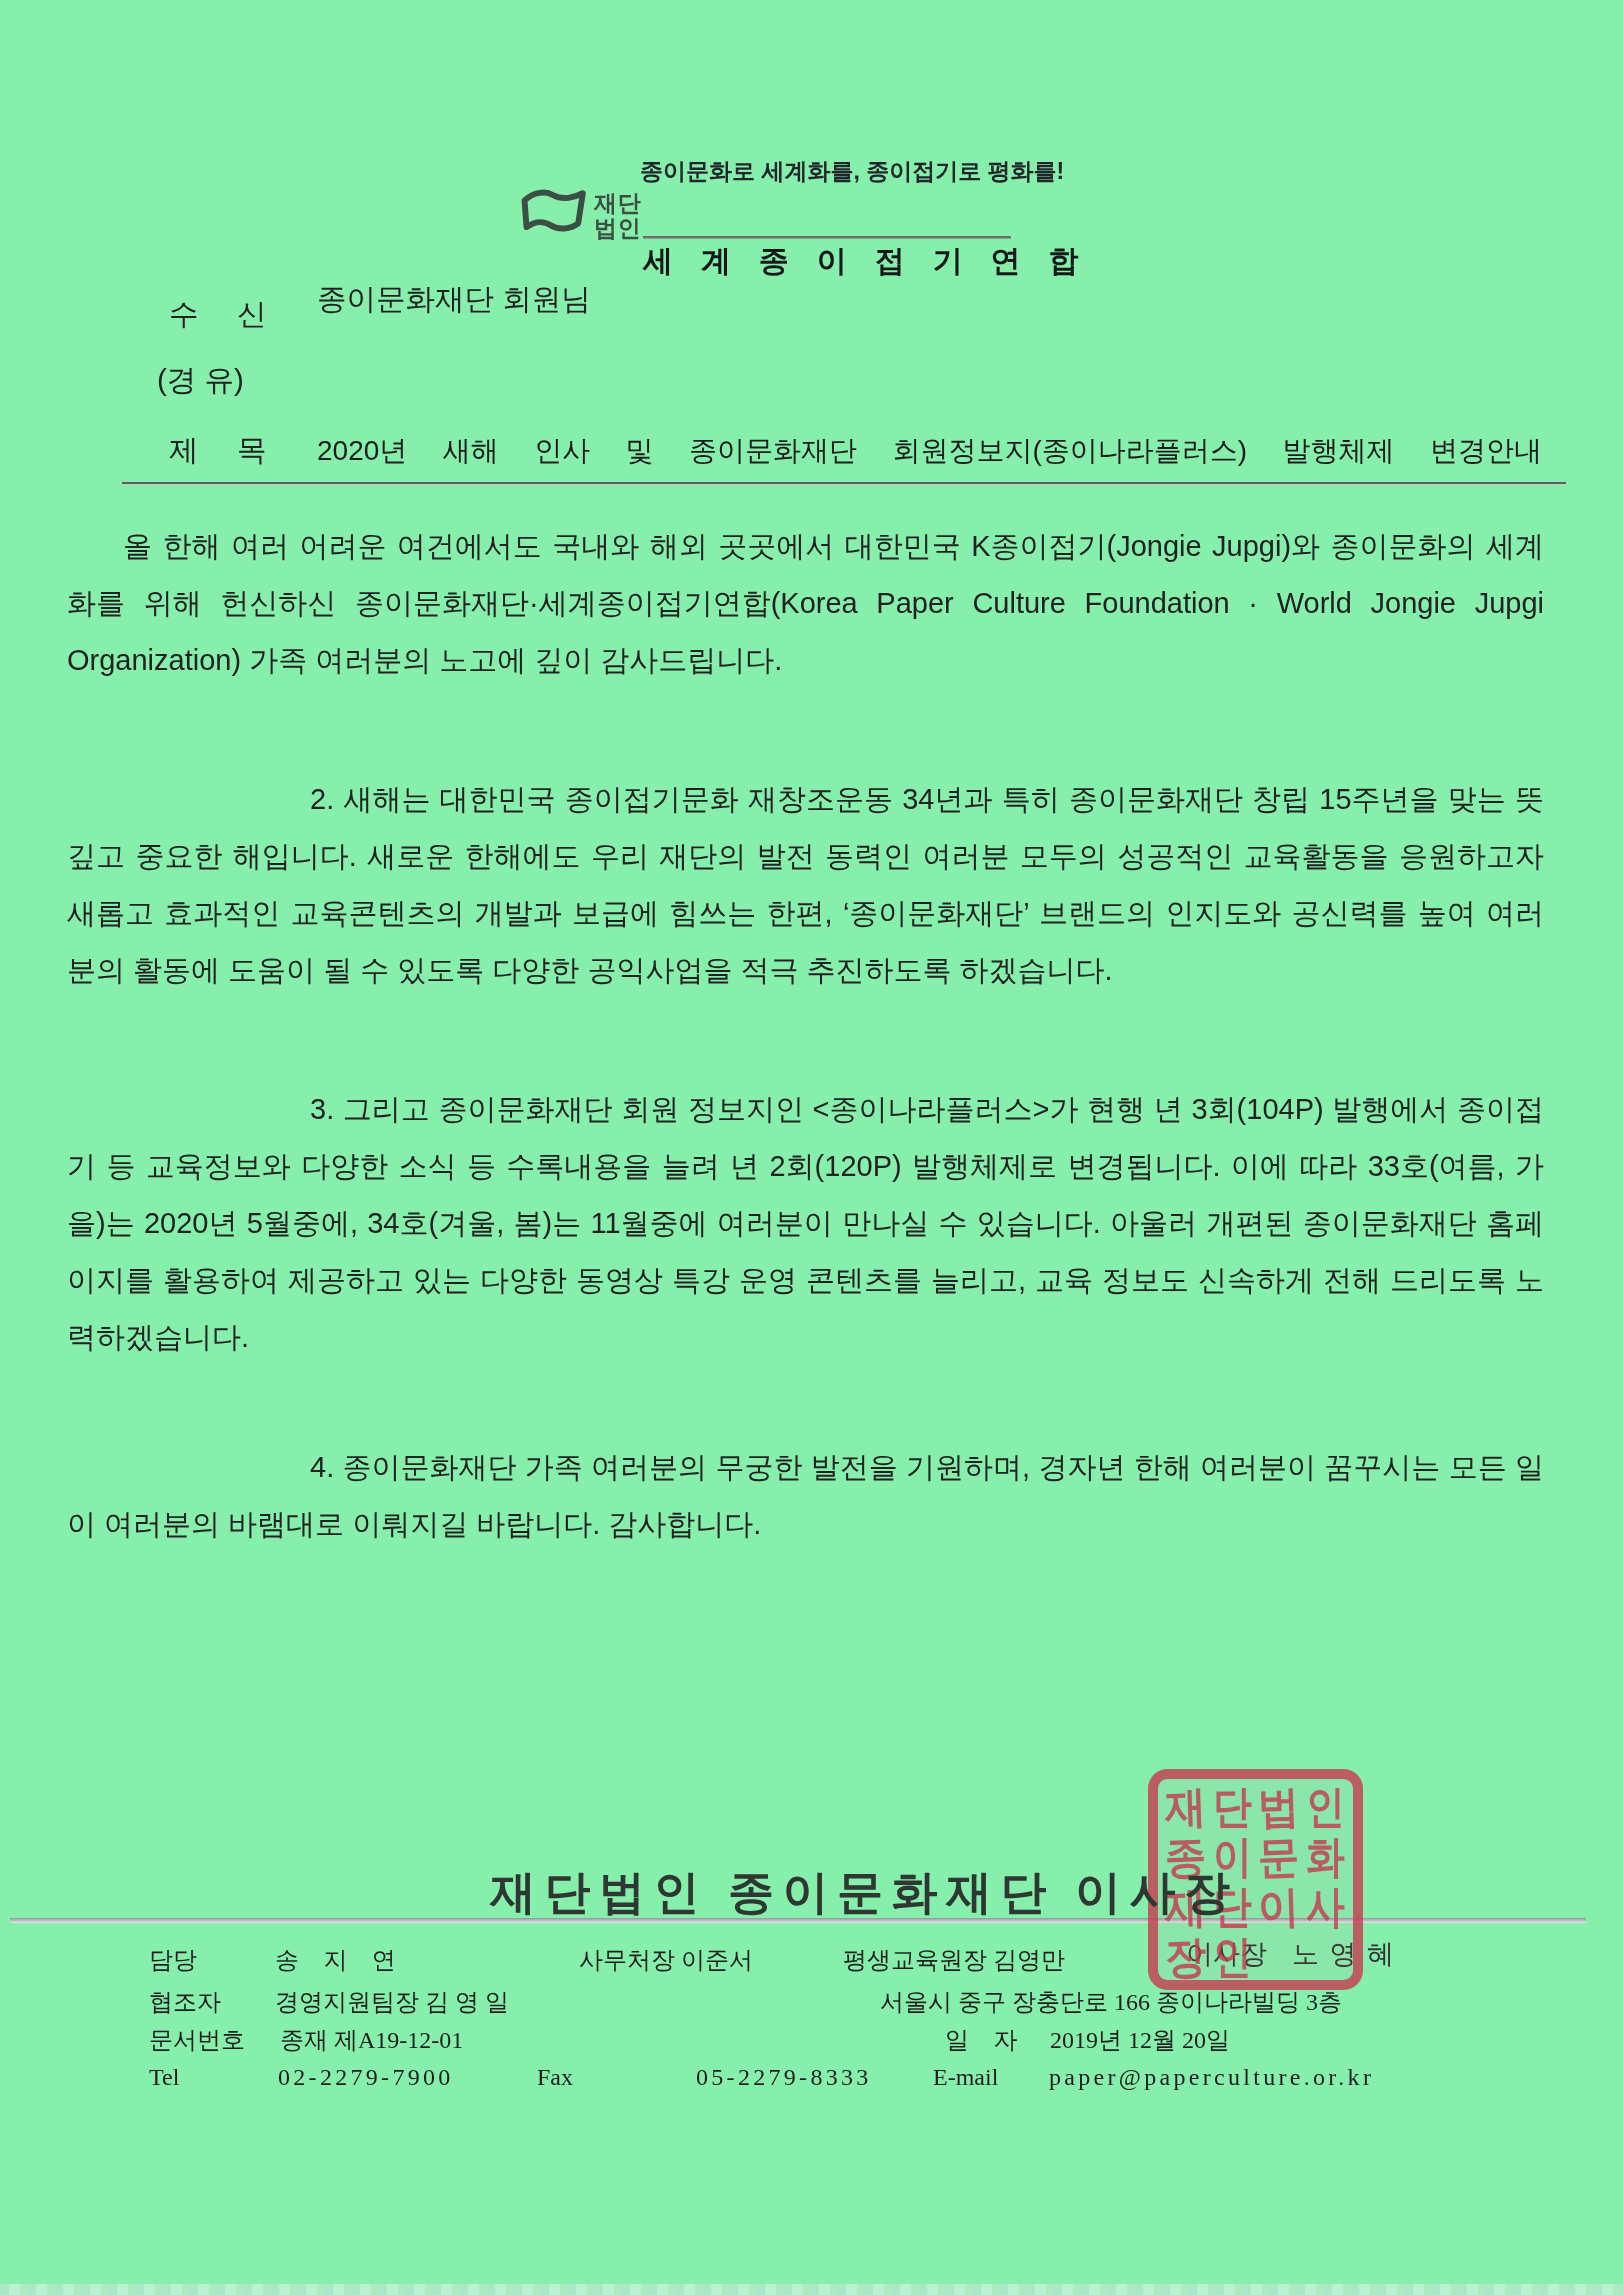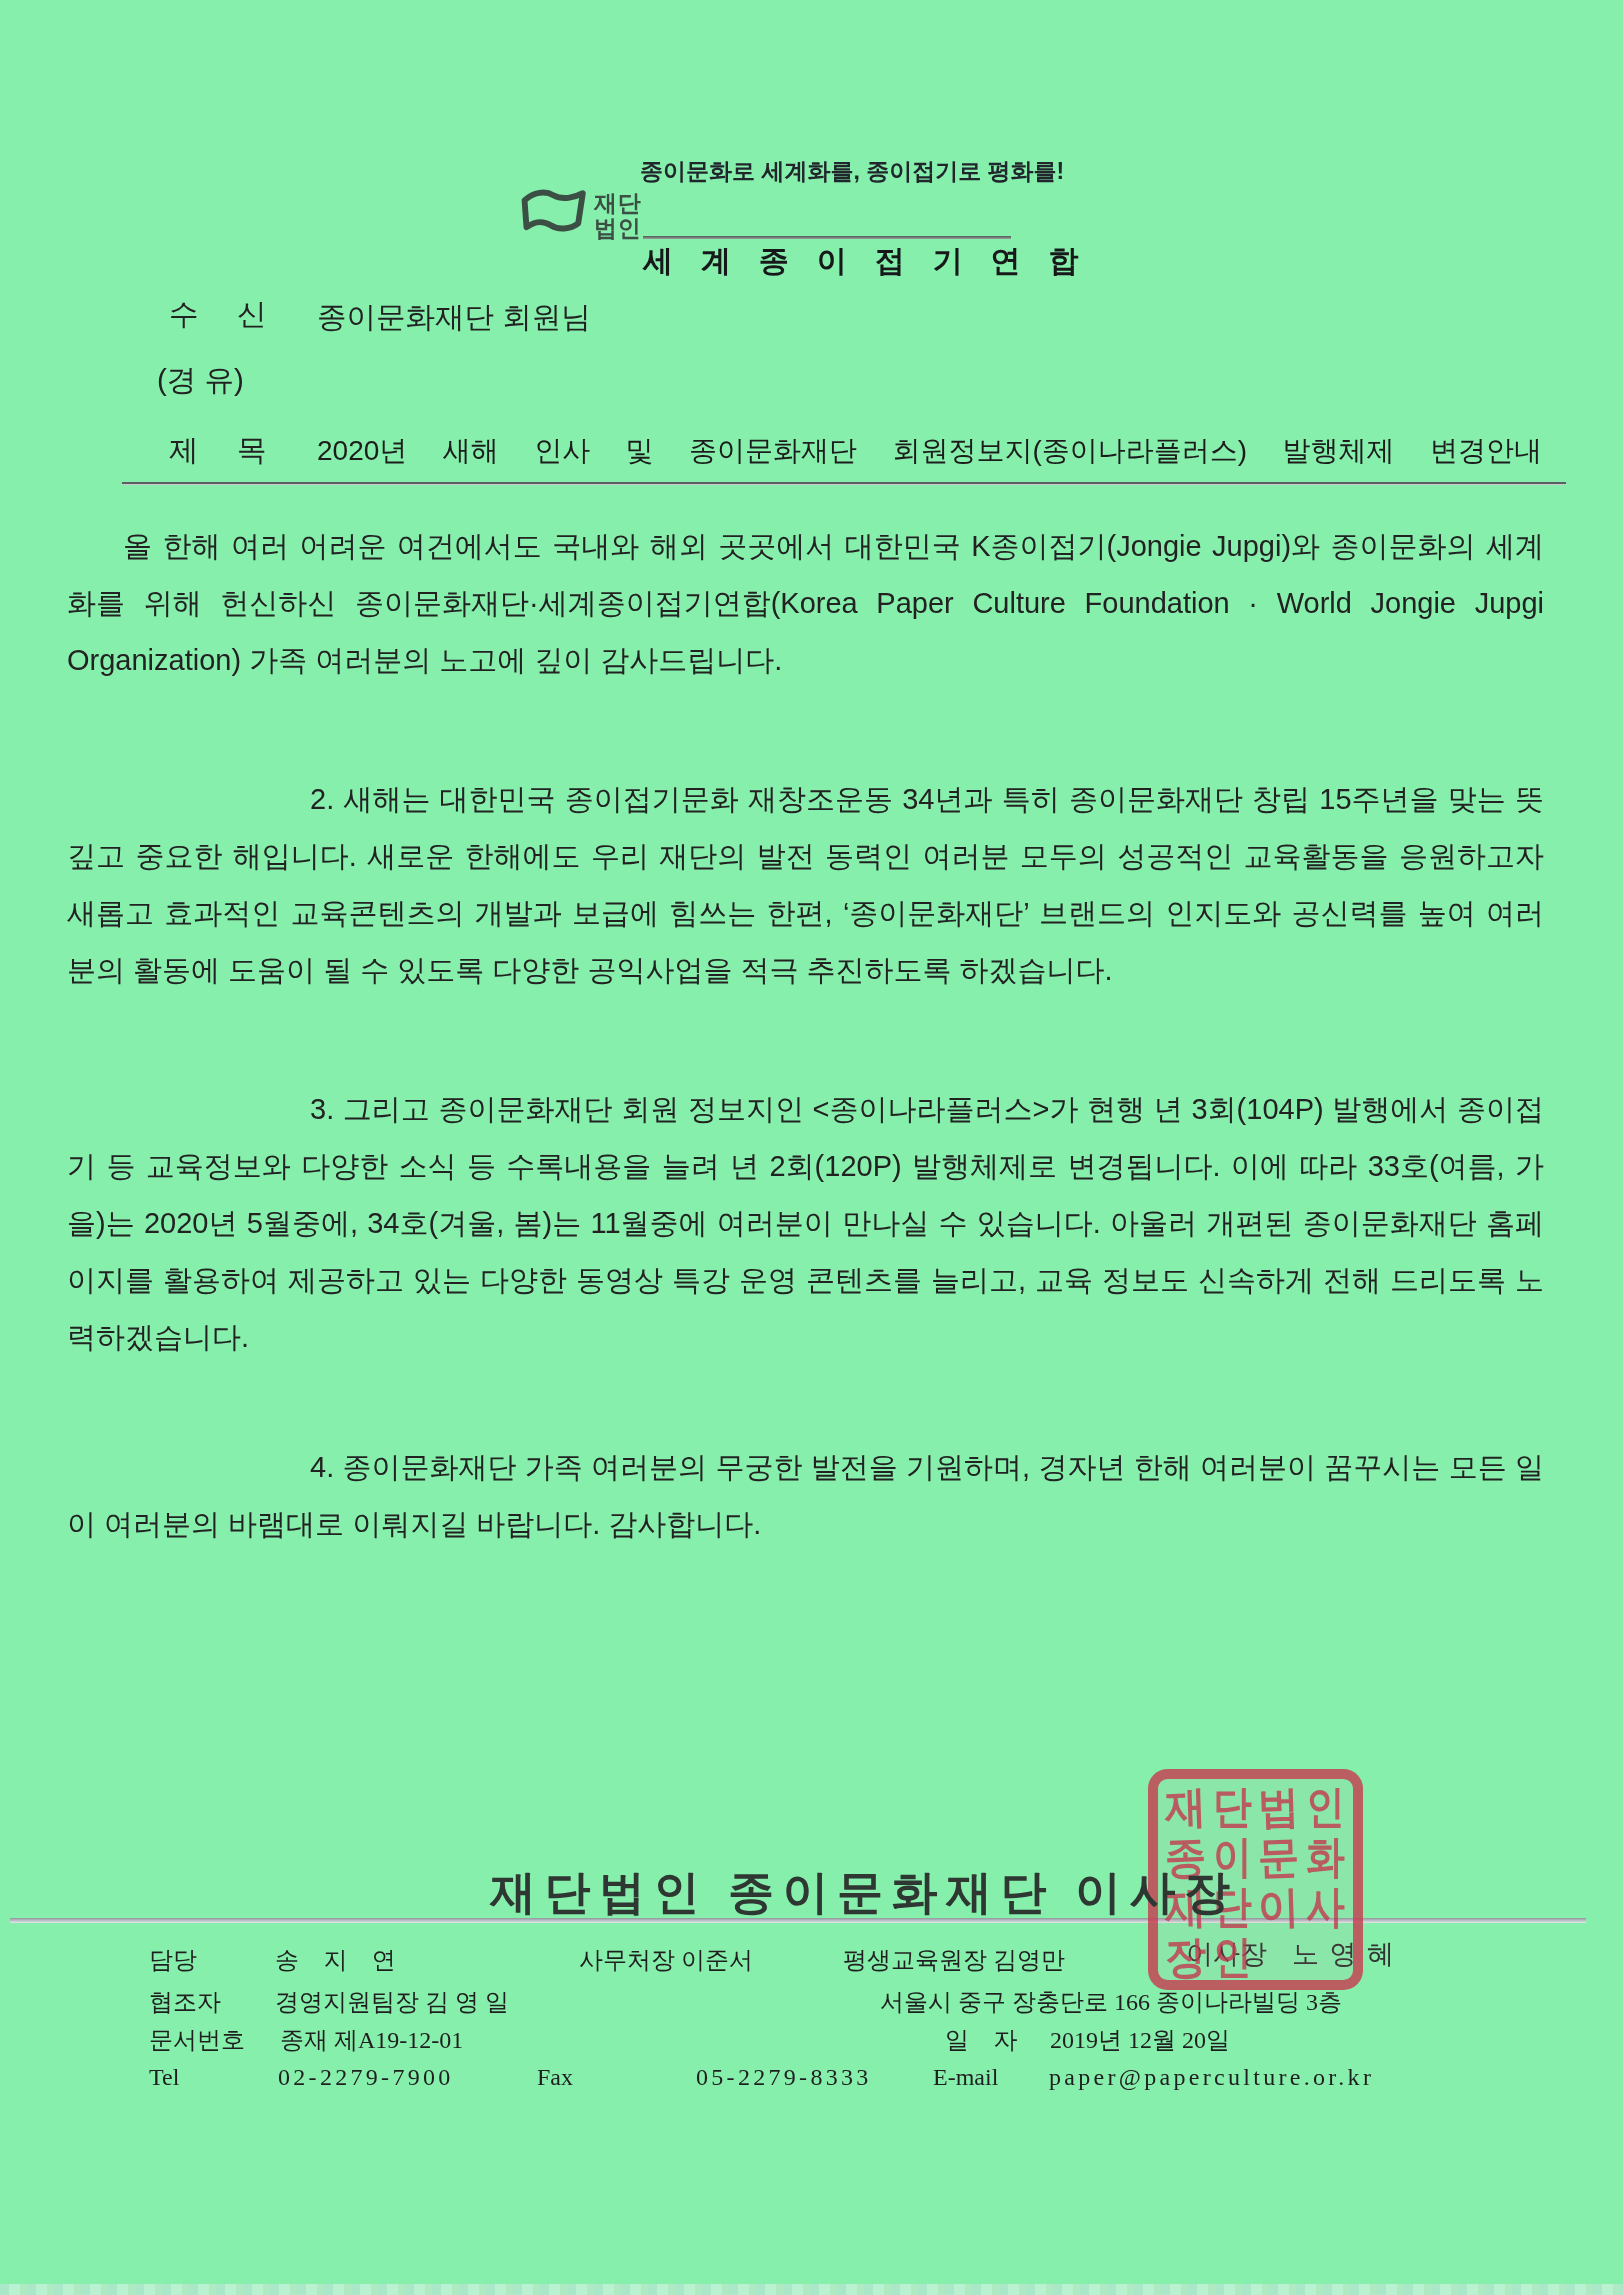--- a/index.html
+++ b/index.html
@@ -75,21 +75,21 @@
   </div>
   <div class="abs corp-type">
     <div>재단</div>
     <div>법인</div>
   </div>
   <div class="abs logo-divider"></div>
   <div class="abs logo-subtitle">세 계 종 이 접 기 연 합</div>
 
   <span class="abs meta-label" style="left:169px;top:295px;">수</span>
   <span class="abs meta-label" style="left:237px;top:295px;">신</span>
-  <span class="abs meta-value" style="left:317px;top:298px;">종이문화재단 회원님</span>
+  <span class="abs meta-value" style="left:317px;top:280px;">종이문화재단 회원님</span>
 
   <span class="abs meta-label" style="left:157px;top:361px;">(경 유)</span>
 
   <span class="abs meta-label" style="left:169px;top:431px;">제</span>
   <span class="abs meta-label" style="left:237px;top:431px;">목</span>
   <span class="abs subject-value" style="left:317px;top:432px;">2020년 새해 인사 및 종이문화재단 회원정보지(종이나라플러스) 발행체제 변경안내</span>
 
   <div class="abs rule"></div>
 
   <div class="abs para" style="top:518px;">

